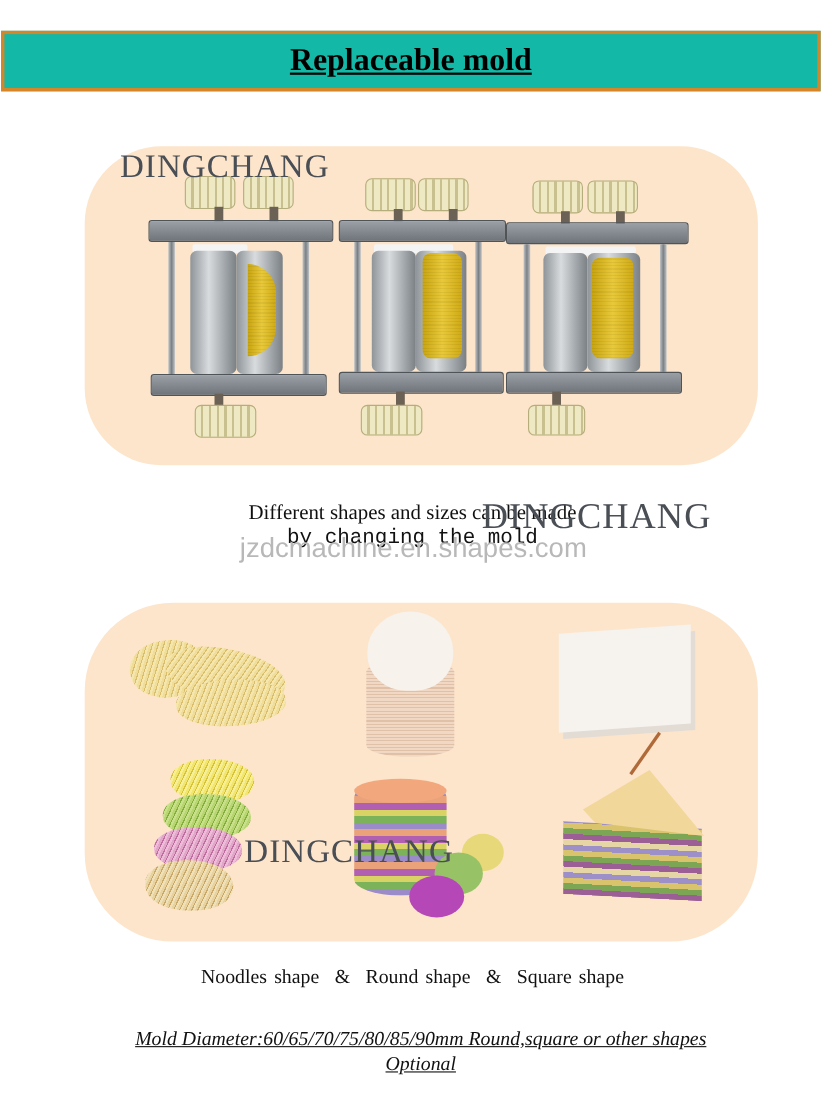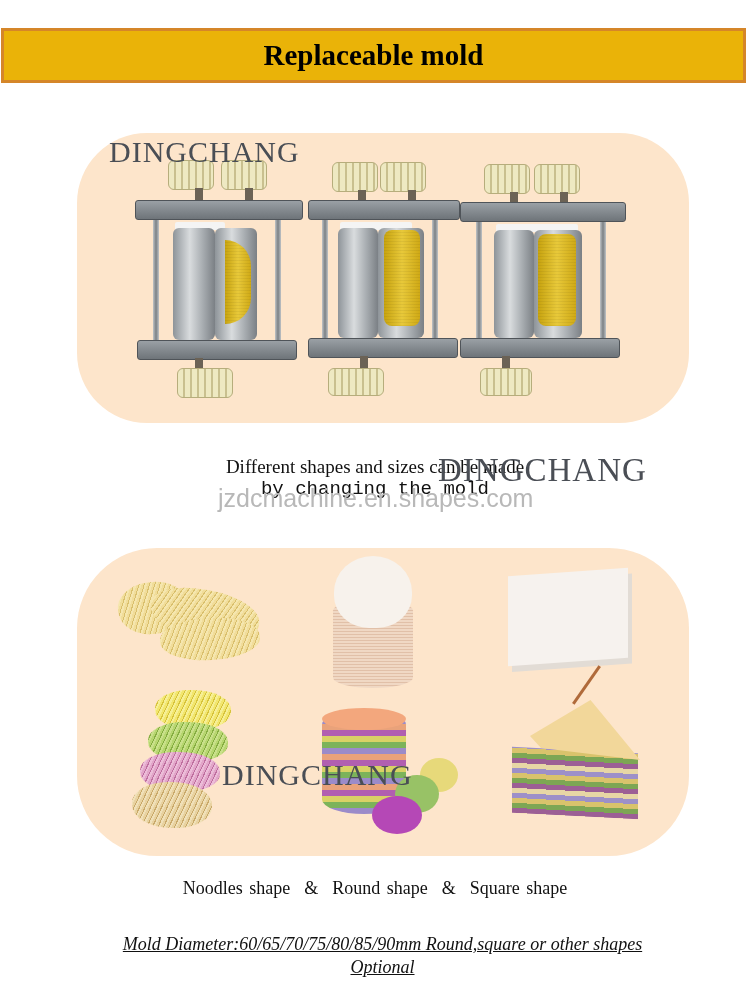--- a/index.html
+++ b/index.html
@@ -1,21 +1,21 @@
 <!DOCTYPE html>
 <html><head>
 <meta charset="utf-8">
 <style>
   html, body { margin: 0; padding: 0; background: #ffffff; }
   body { width: 750px; height: 995px; position: relative; overflow: hidden; font-family: "Liberation Serif", serif; }
 
   .title-banner {
     position: absolute; left: 1px; top: 28px; width: 745px; height: 55px;
-    background: #eab308; border: 3px solid #d58629; box-sizing: border-box;
-    display: flex; align-items: center; justify-content: center;
+    background: #14b8a6; border: 3px solid #d58629; box-sizing: border-box;
+    display: flex; align-items: center; justify-content: center; text-decoration: underline;
   }
   .title-banner span {
     font-family: "Liberation Serif", serif; font-weight: bold; font-size: 29px; color: #000;
     letter-spacing: 0px;
   }
 
   .panel {
     position: absolute; background: #fde5cb; border-radius: 70px;
   }
   .panel-top { left: 77px; top: 133px; width: 612px; height: 290px; }

